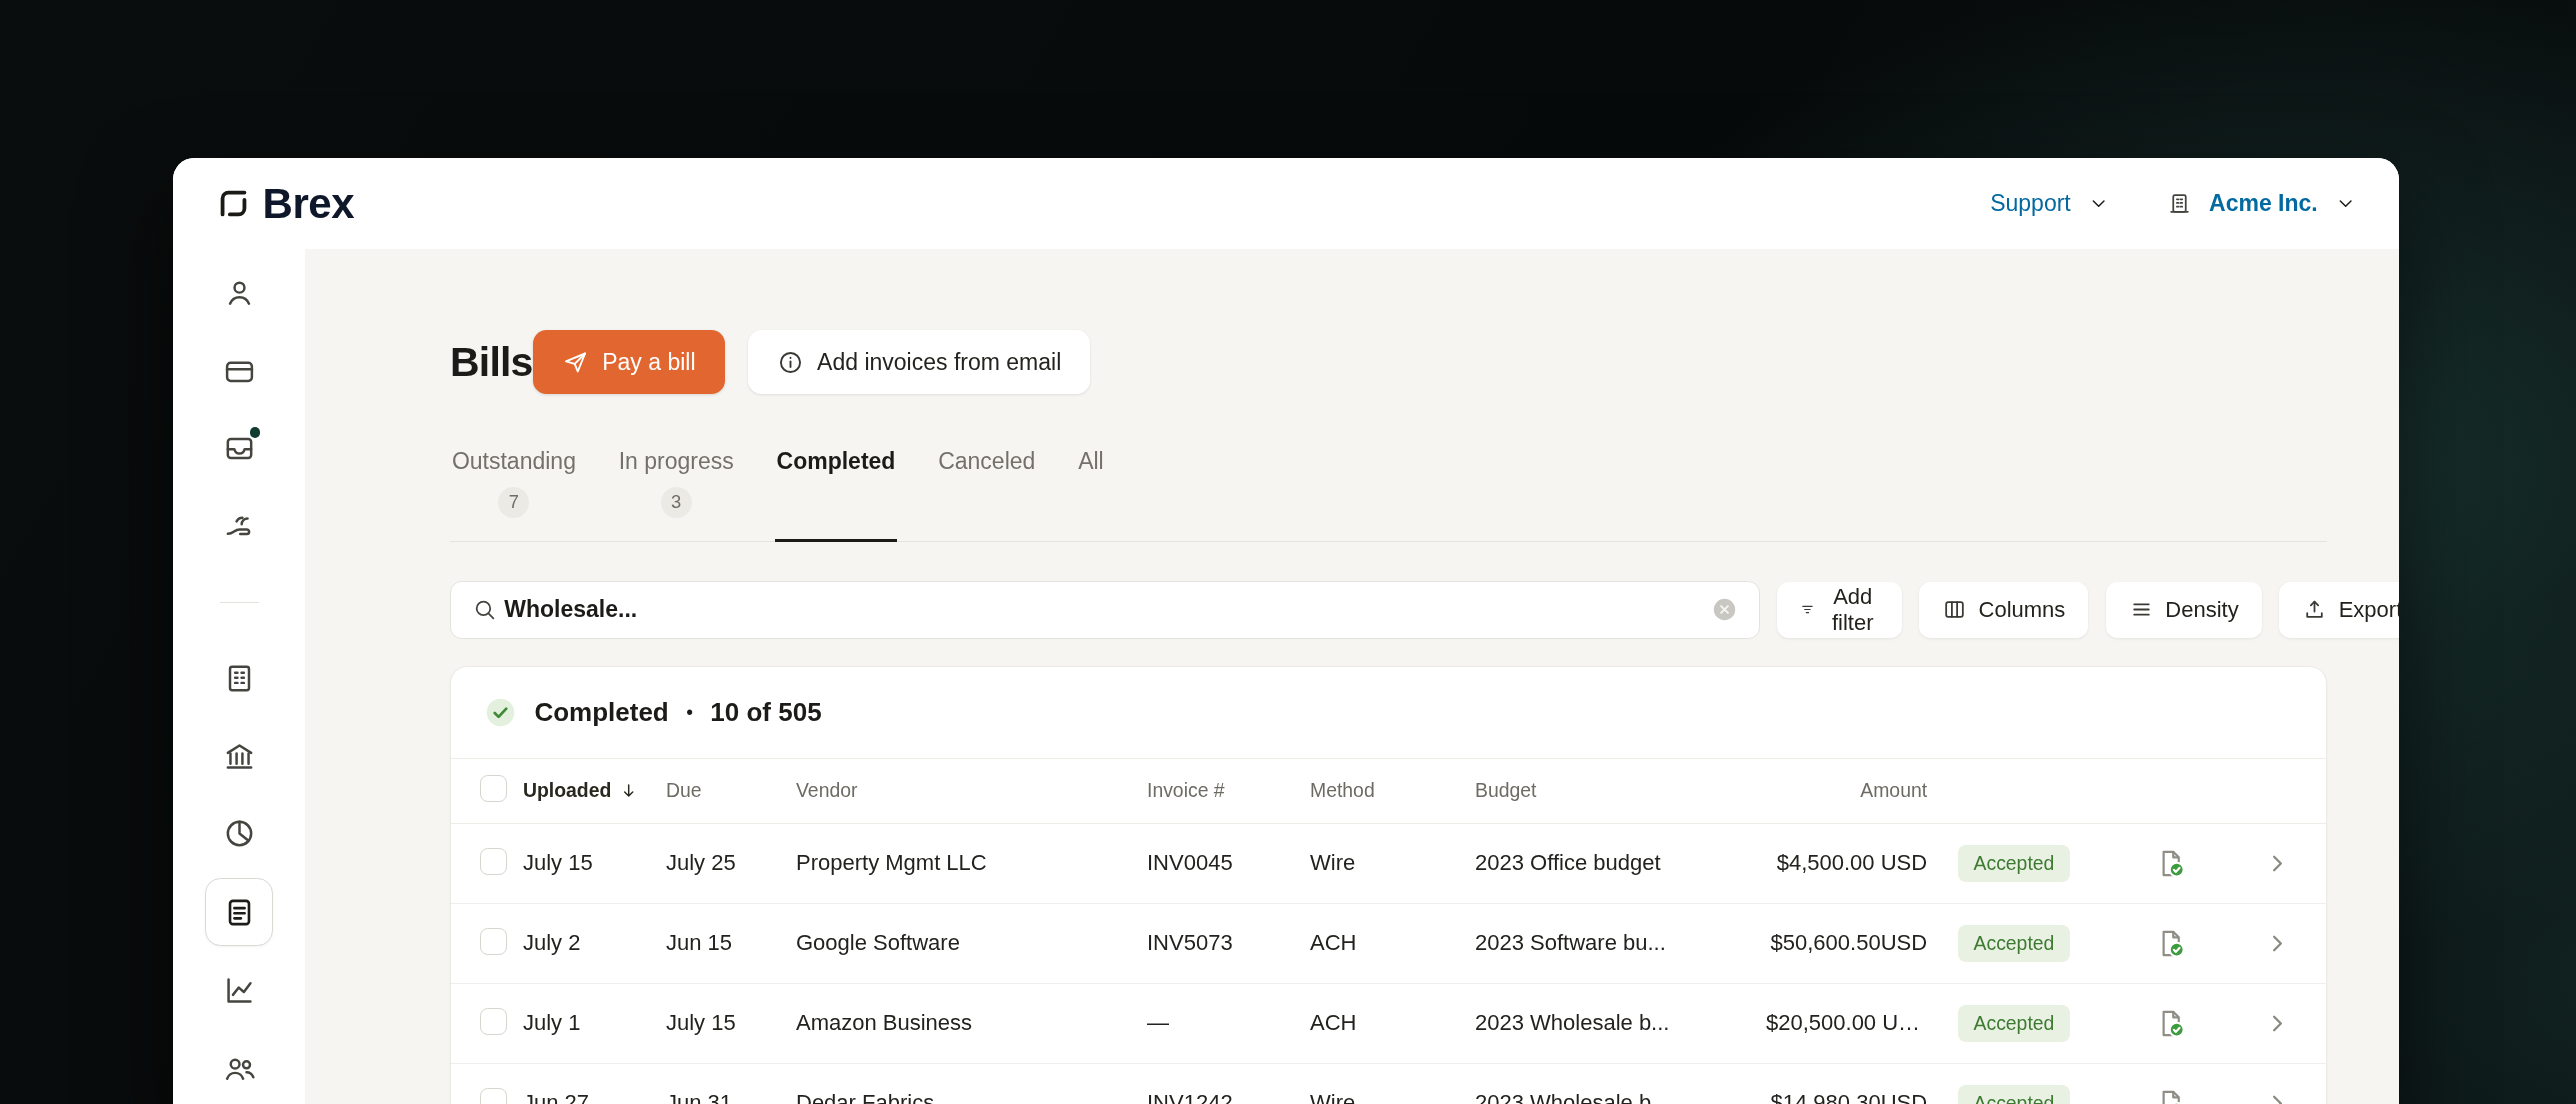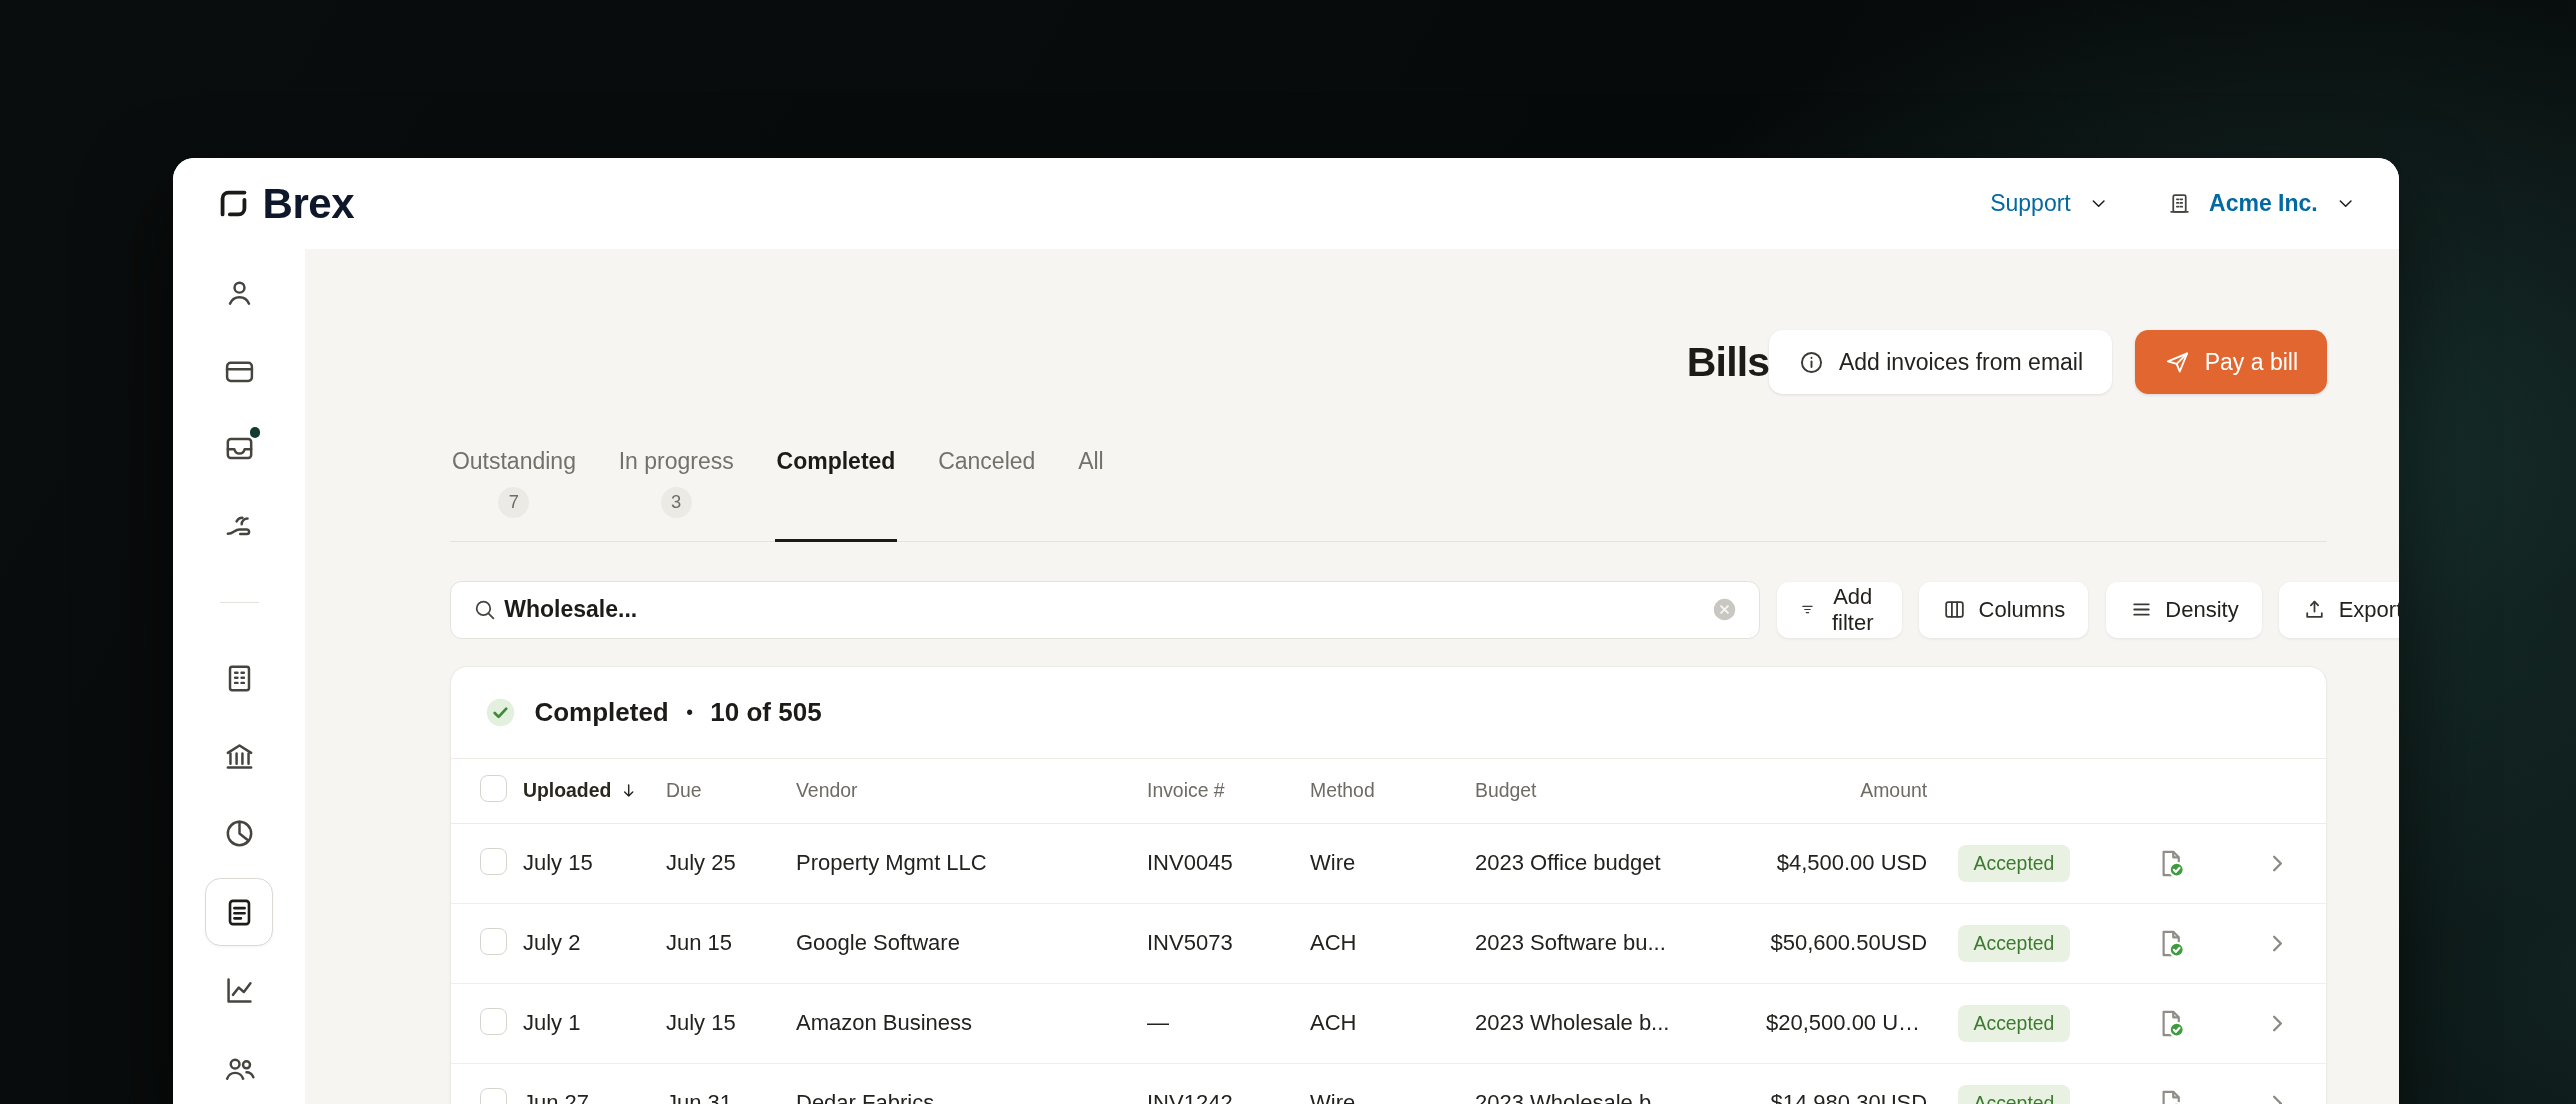--- a/index.html
+++ b/index.html
@@ -32,21 +32,21 @@
   .window-body{flex:1;display:flex;min-height:0;}
   .sidebar{flex:0 0 132px;background:#fff;display:flex;flex-direction:column;align-items:center;padding-top:11.6px;gap:11.6px;}
   .side-item{width:66px;height:66px;display:flex;align-items:center;justify-content:center;border-radius:15.5px;cursor:pointer;position:relative;}
   .side-item.active{border:1.9px solid #dcd9d3;background:#fff;box-shadow:0 1px 2.9px rgba(0,0,0,0.05);}
   .side-item .dot{position:absolute;top:11.6px;right:11.6px;width:10.7px;height:10.7px;border-radius:50%;background:#123c31;}
   .side-divider{width:39px;height:0;border-top:1px solid #e5e3de;margin:31px 0;}
   .icon{fill:none;stroke:#45443f;stroke-width:1.7;stroke-linecap:round;stroke-linejoin:round;}
   .side-item.active .icon{stroke:#1d1c18;stroke-width:1.8;}
   .main{flex:1;background:#f6f5f2;padding:0 72px 0 145px;overflow:hidden;}
   
-  .page-header{margin-top:81px;display:flex;align-items:center;justify-content:flex-end;}
+  .page-header{margin-top:81px;display:flex;align-items:center;justify-content:flex-start;}
   .page-title{margin:0;font-size:41px;font-weight:700;letter-spacing:-0.8px;color:#1c1b18;}
   .header-actions{display:flex;align-items:center;gap:23px;}
   .btn{display:flex;align-items:center;gap:13.6px;height:64px;padding:0 29px;border-radius:13.6px;border:none;font-size:23px;font-family:inherit;cursor:pointer;}
   .btn.ghost{background:#ffffff;color:#24231f;box-shadow:0 1px 2.9px rgba(25,24,20,0.10);font-weight:400;}
   .btn.primary{background:#e2662f;color:#ffffff;font-weight:500;box-shadow:0 1px 2.9px rgba(25,24,20,0.15);}
   .btn .icon{stroke:#3a3934;}
   .btn.primary .icon{stroke:#ffffff;}
   
   .tabs{margin-top:54px;display:flex;gap:39px;border-bottom:1px solid #e5e3de;}
   .tab{display:flex;align-items:center;gap:11.6px;padding:0 1.9px 21.3px 1.9px;font-size:23px;color:#73716a;cursor:pointer;border-bottom:3.9px solid transparent;margin-bottom:-1px;flex-direction:column;}
@@ -183,34 +183,34 @@
               <path d="M16.8 14.6c2.2 0 3.8 1.2 4.7 3.4"></path>
           </svg>
         </div>
       </nav>
 
       <main class="main">
 
         <div class="page-header">
           <h1 class="page-title">Bills</h1>
           <div class="header-actions">
+            <button class="btn primary">
+              <svg class="icon" width="27" height="27" viewBox="0 0 24 24">
+                <path d="M3.5 11L20.5 4l-6.5 16-2.7-6.8L3.5 11z"></path>
+                  <path d="M11.3 13.2L20.5 4"></path>
+              </svg>
+              <span>Pay a bill</span>
+            </button>
             <button class="btn ghost">
               <svg class="icon" width="27" height="27" viewBox="0 0 24 24">
                 <circle cx="12" cy="12" r="8.5"></circle>
                   <path d="M12 11v5"></path>
                   <path d="M12 7.8v.3"></path>
               </svg>
               <span>Add invoices from email</span>
-            </button>
-            <button class="btn primary">
-              <svg class="icon" width="27" height="27" viewBox="0 0 24 24">
-                <path d="M3.5 11L20.5 4l-6.5 16-2.7-6.8L3.5 11z"></path>
-                  <path d="M11.3 13.2L20.5 4"></path>
-              </svg>
-              <span>Pay a bill</span>
             </button>
           </div>
         </div>
 
         <div class="tabs">
           <div class="tab">
             <span>Outstanding</span>
             <span class="tab-badge">7</span>
           </div>
           <div class="tab">

